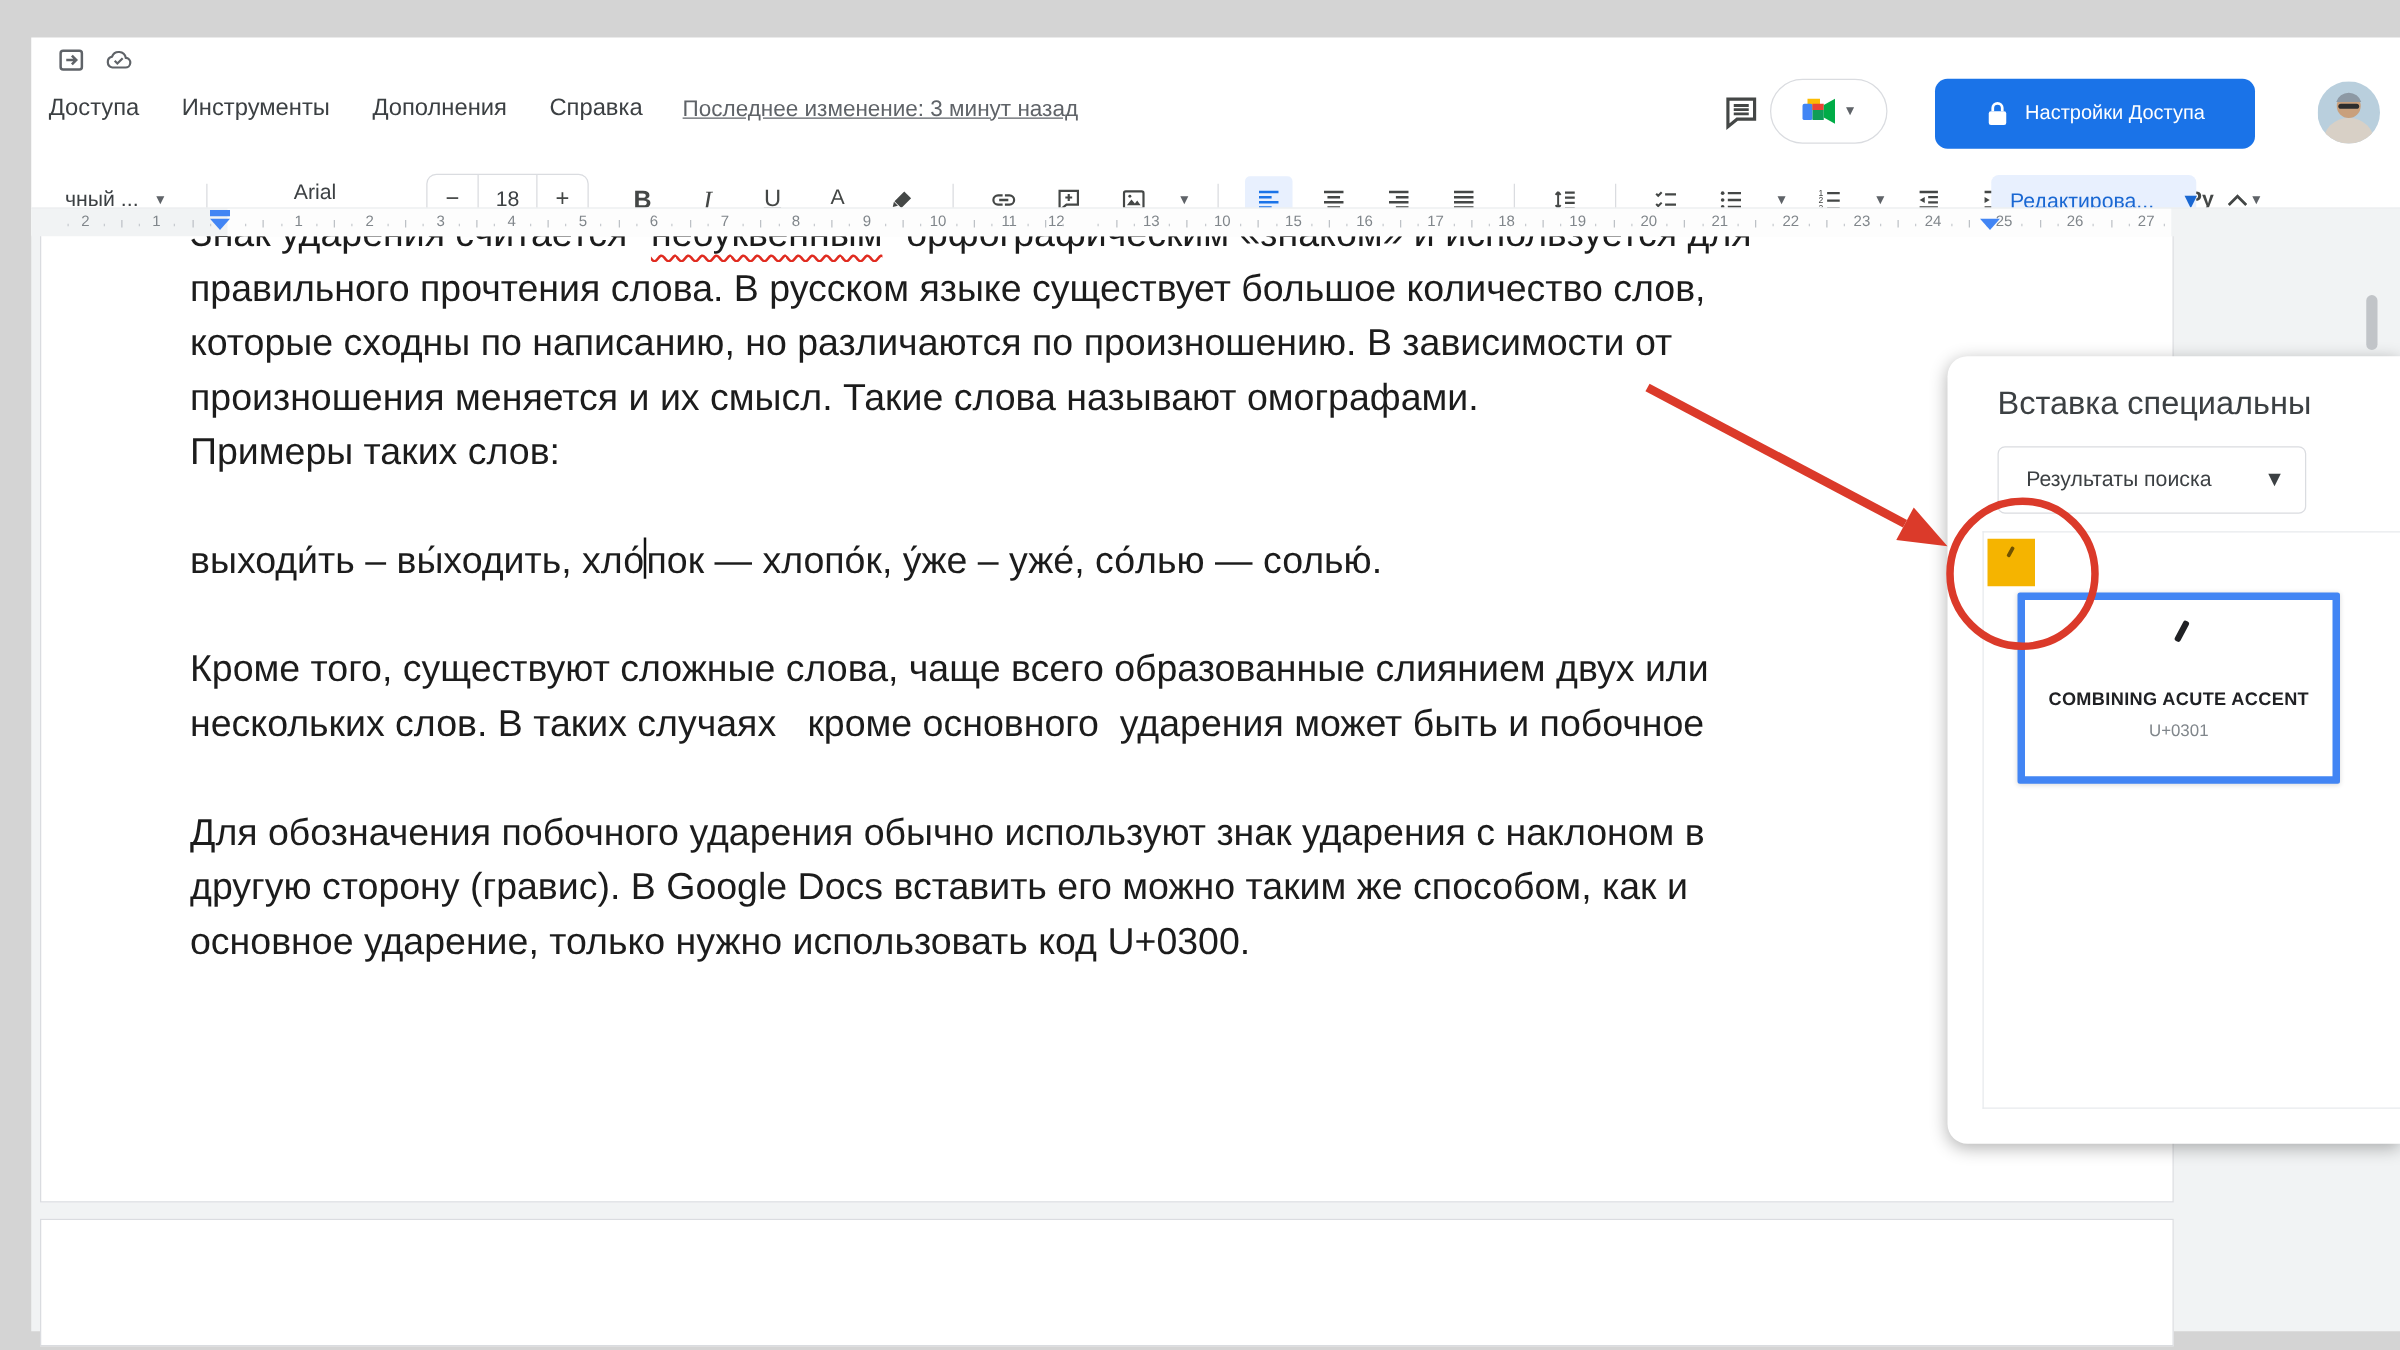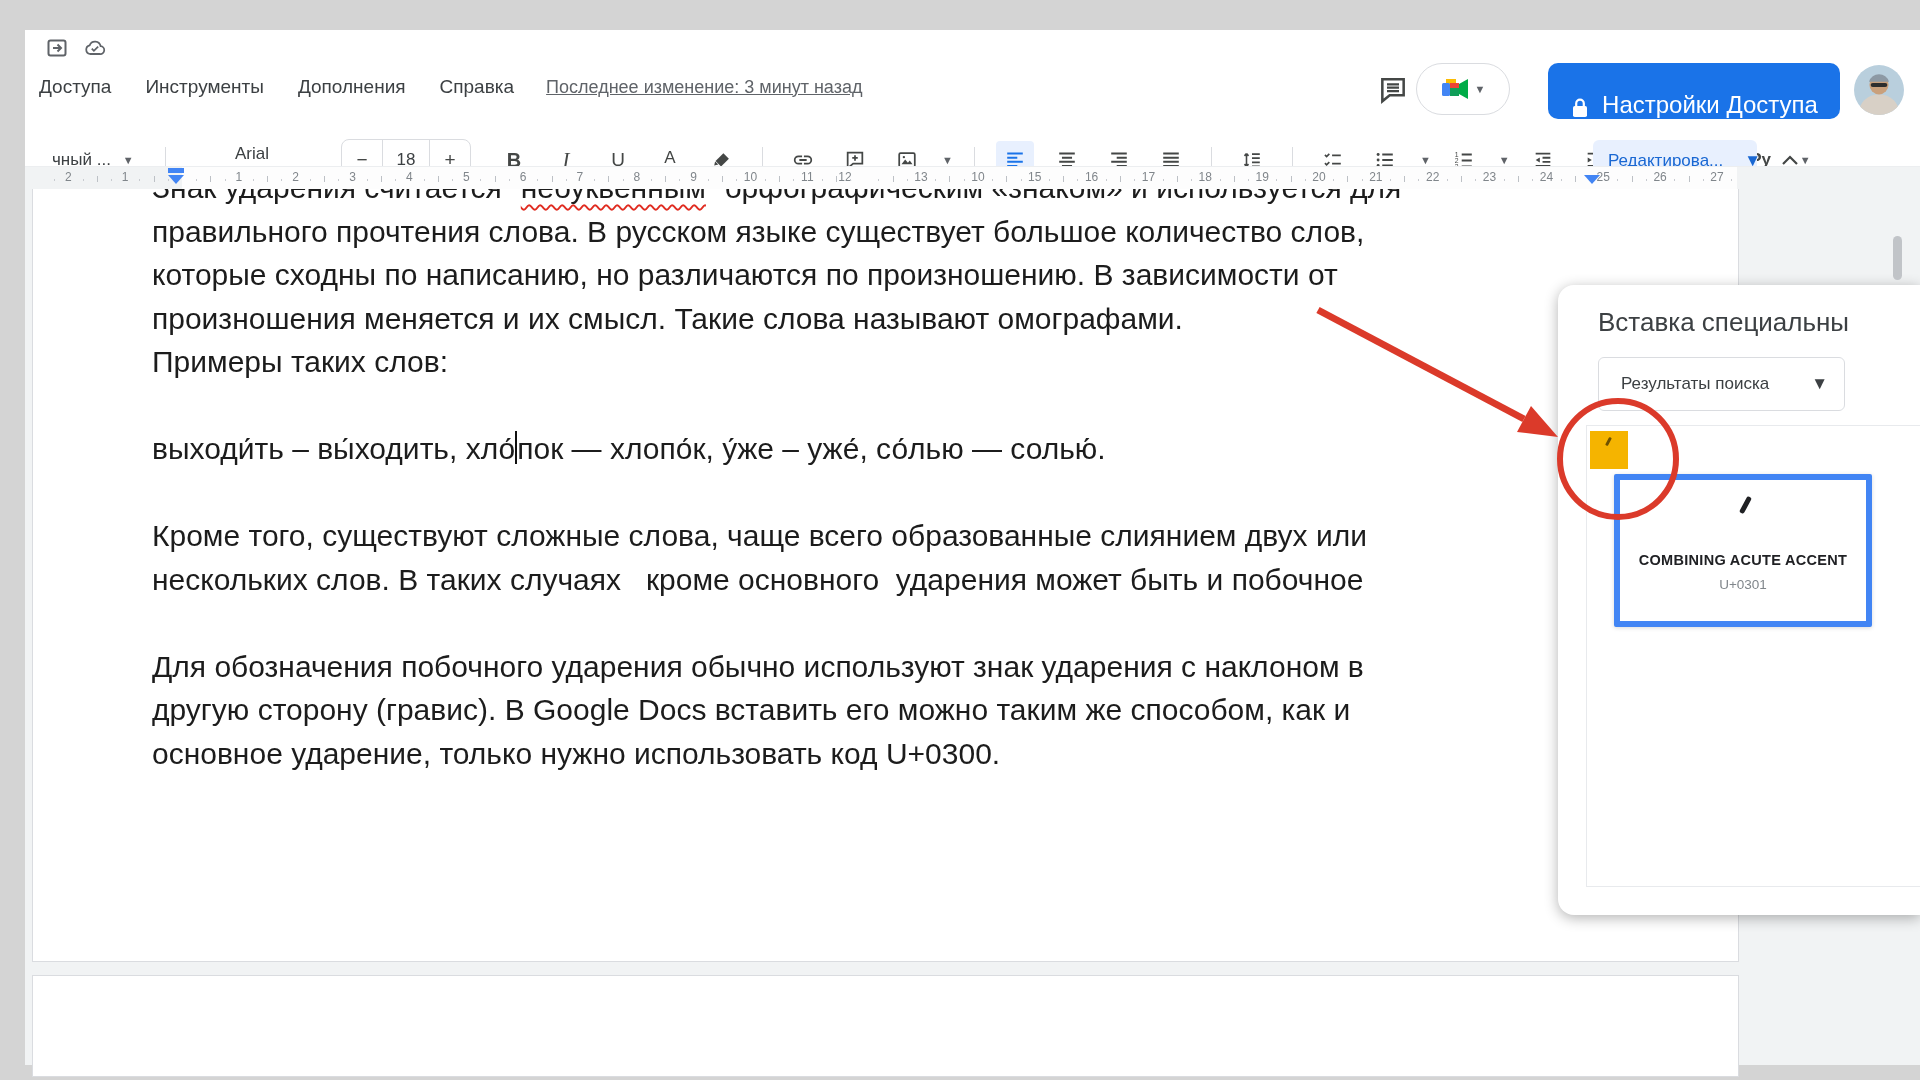--- a/index.html
+++ b/index.html
@@ -16,22 +16,22 @@
 
   
   .menubar{left:12px;top:42px;height:30px;display:flex;align-items:center;gap:30px;}
   .menu-item{font-size:19px;color:#3c4043;cursor:pointer;padding:2px 2px;}
   .last-edit{font-size:18px;color:#5f6368;text-decoration:underline;cursor:pointer;margin-left:0px;}
 
   
   .topbtn{display:flex;align-items:center;justify-content:center;cursor:pointer;}
   .meet-pill{left:1391px;top:33px;width:92px;height:50px;border:1px solid #dadce0;border-radius:26px;
              display:flex;align-items:center;justify-content:center;gap:4px;background:#fff;cursor:pointer;}
-  .share-btn{left:1523px;top:33px;width:292px;height:56px;background:#1a73e8;border-radius:10px;color:#fff;
-             display:flex;align-items:flex-end;justify-content:center;gap:12px;font-size:24px;font-weight:500;cursor:pointer;}
+  .share-btn{left:1523px;top:33px;width:256px;height:56px;background:#1a73e8;border-radius:10px;color:#fff;
+             display:flex;align-items:center;justify-content:center;gap:12px;font-size:16px;font-weight:500;cursor:pointer;}
   .avatar{left:1829px;top:35px;width:50px;height:50px;border-radius:50%;overflow:hidden;cursor:pointer;}
 
   
   .toolbar{left:27px;top:98px;height:64px;display:flex;align-items:center;gap:14px;z-index:31;}
   .tb-sep{width:1px;height:26px;background:#dadce0;margin:0 7px;}
   .tb-btn{min-width:38px;height:38px;border-radius:4px;display:flex;align-items:center;justify-content:center;
           color:#444746;cursor:pointer;}
   .tb-btn.active{background:#e8f0fe;}
   .caret{font-size:11px;color:#5f6368;margin-left:2px;}
   .style-sel{display:flex;align-items:center;gap:10px;min-width:92px;cursor:pointer;font-size:17px;color:#3c4043;}

